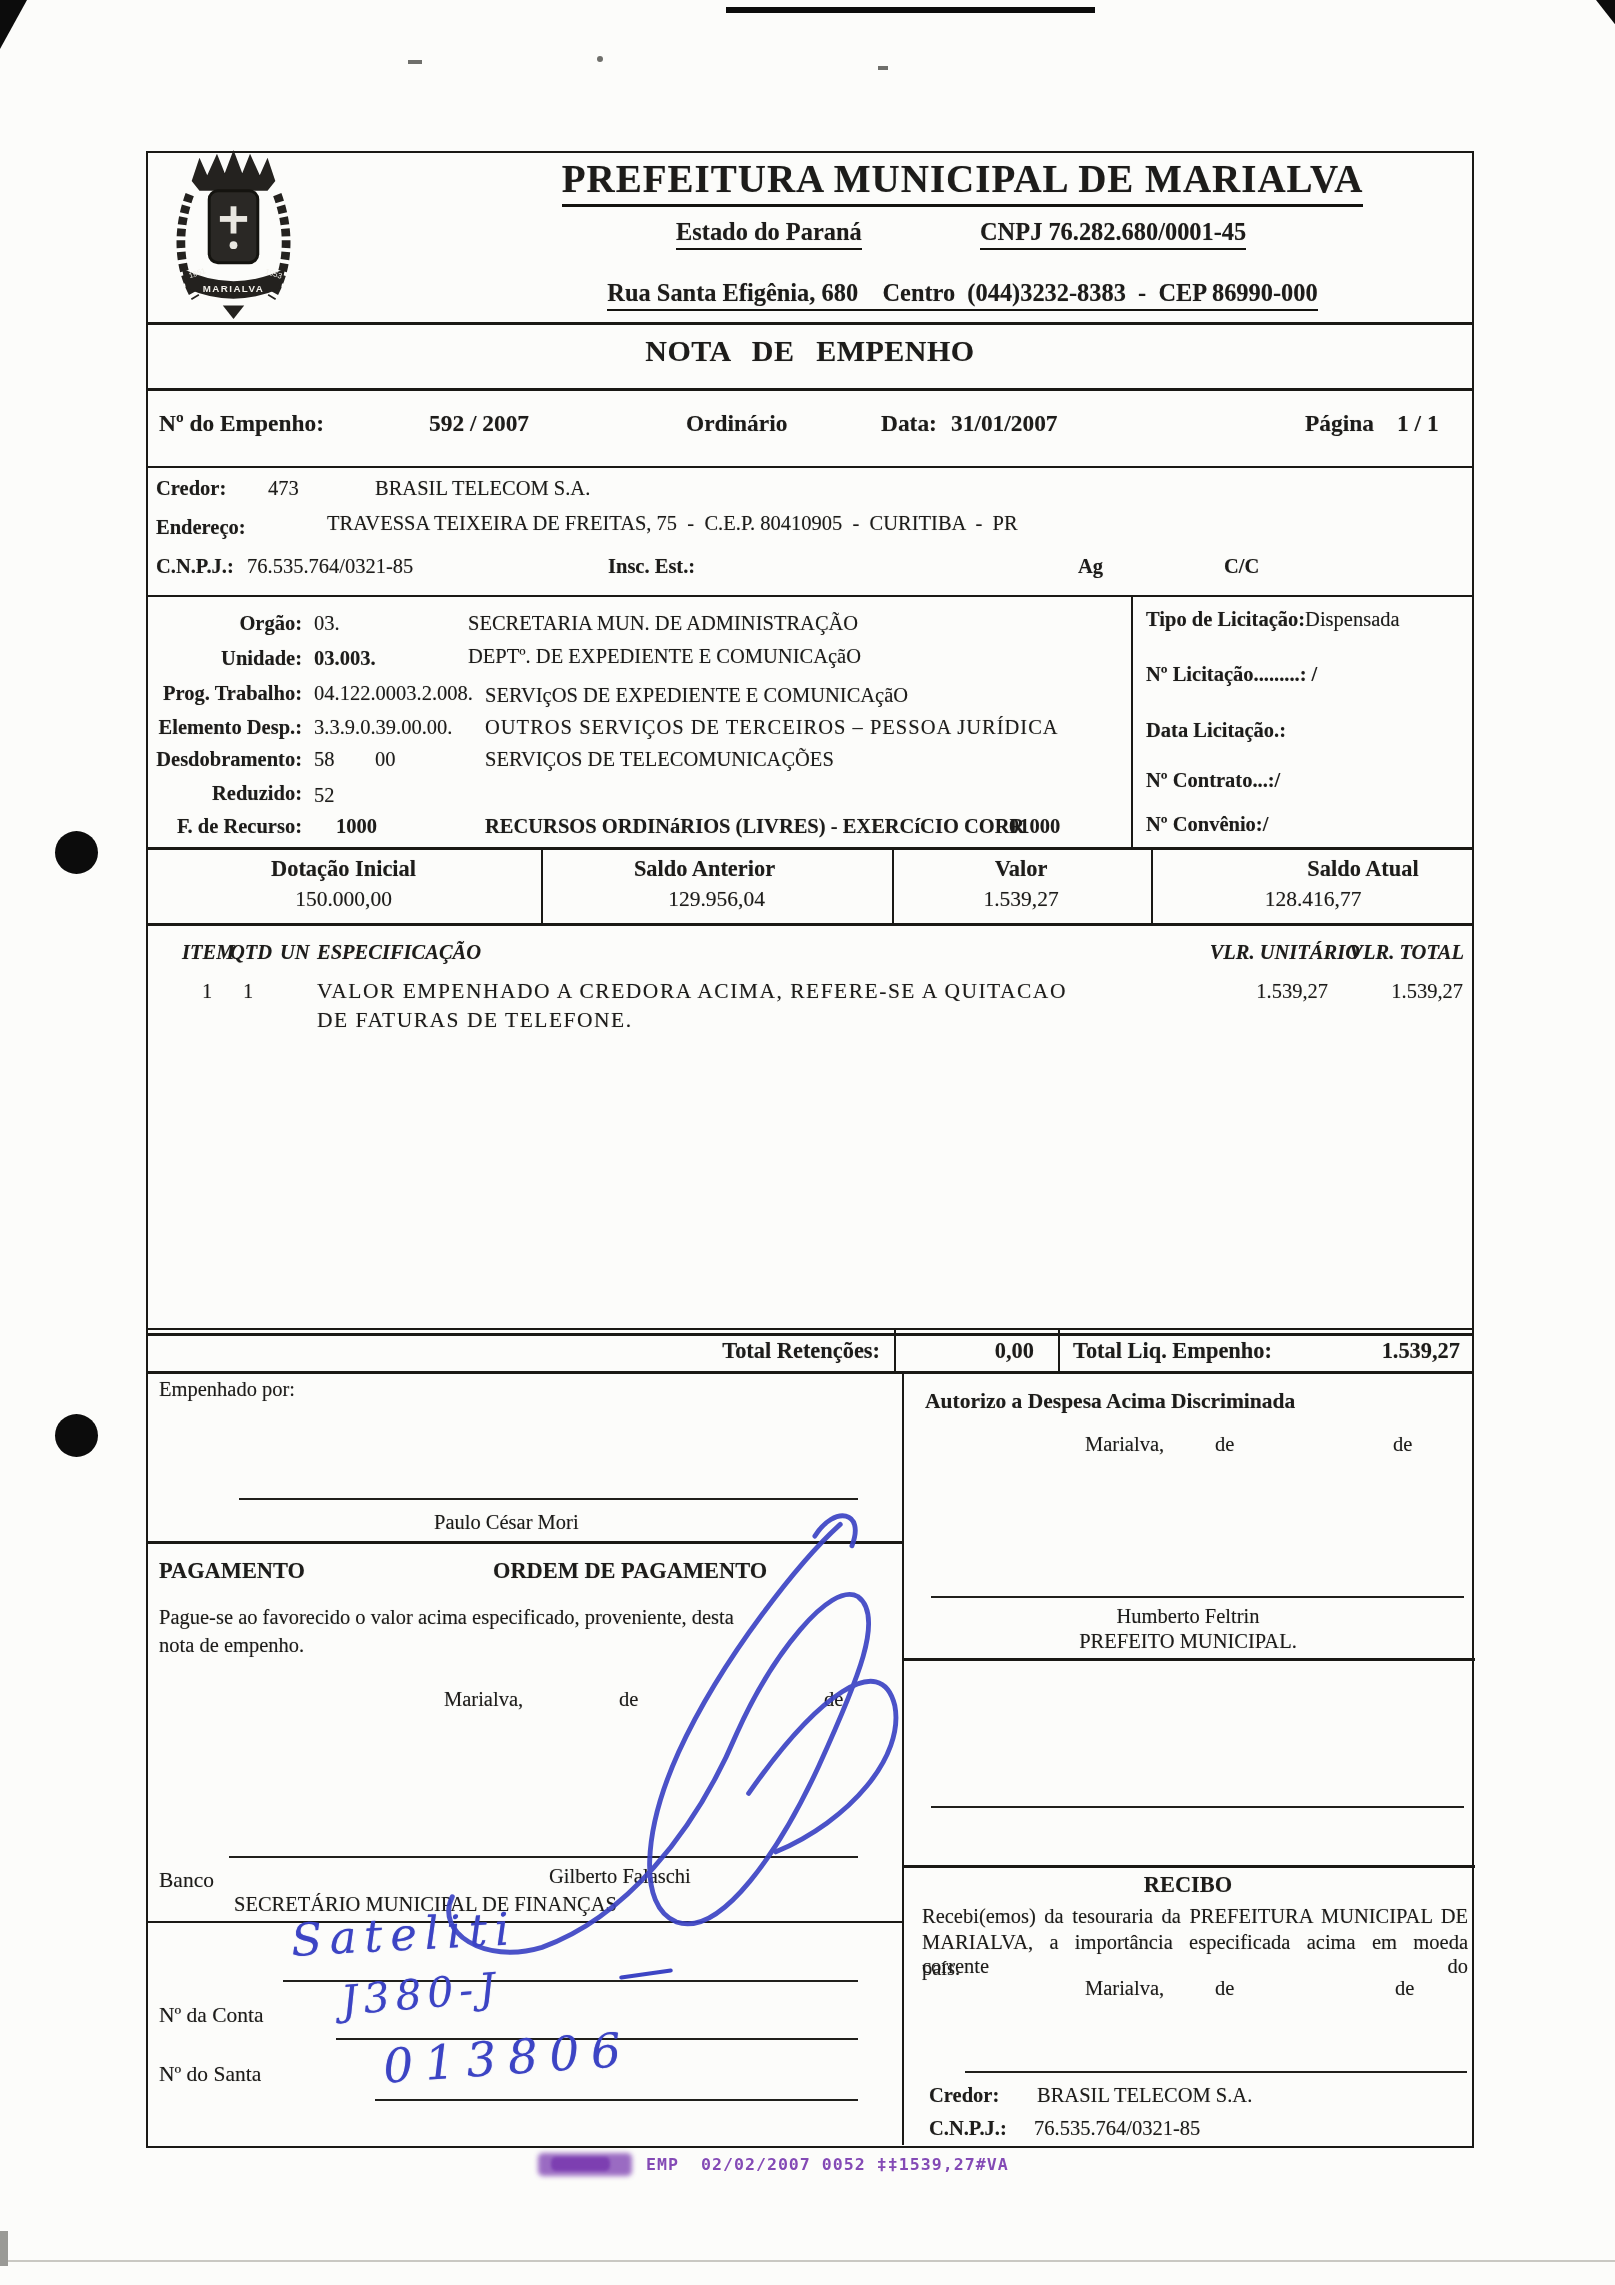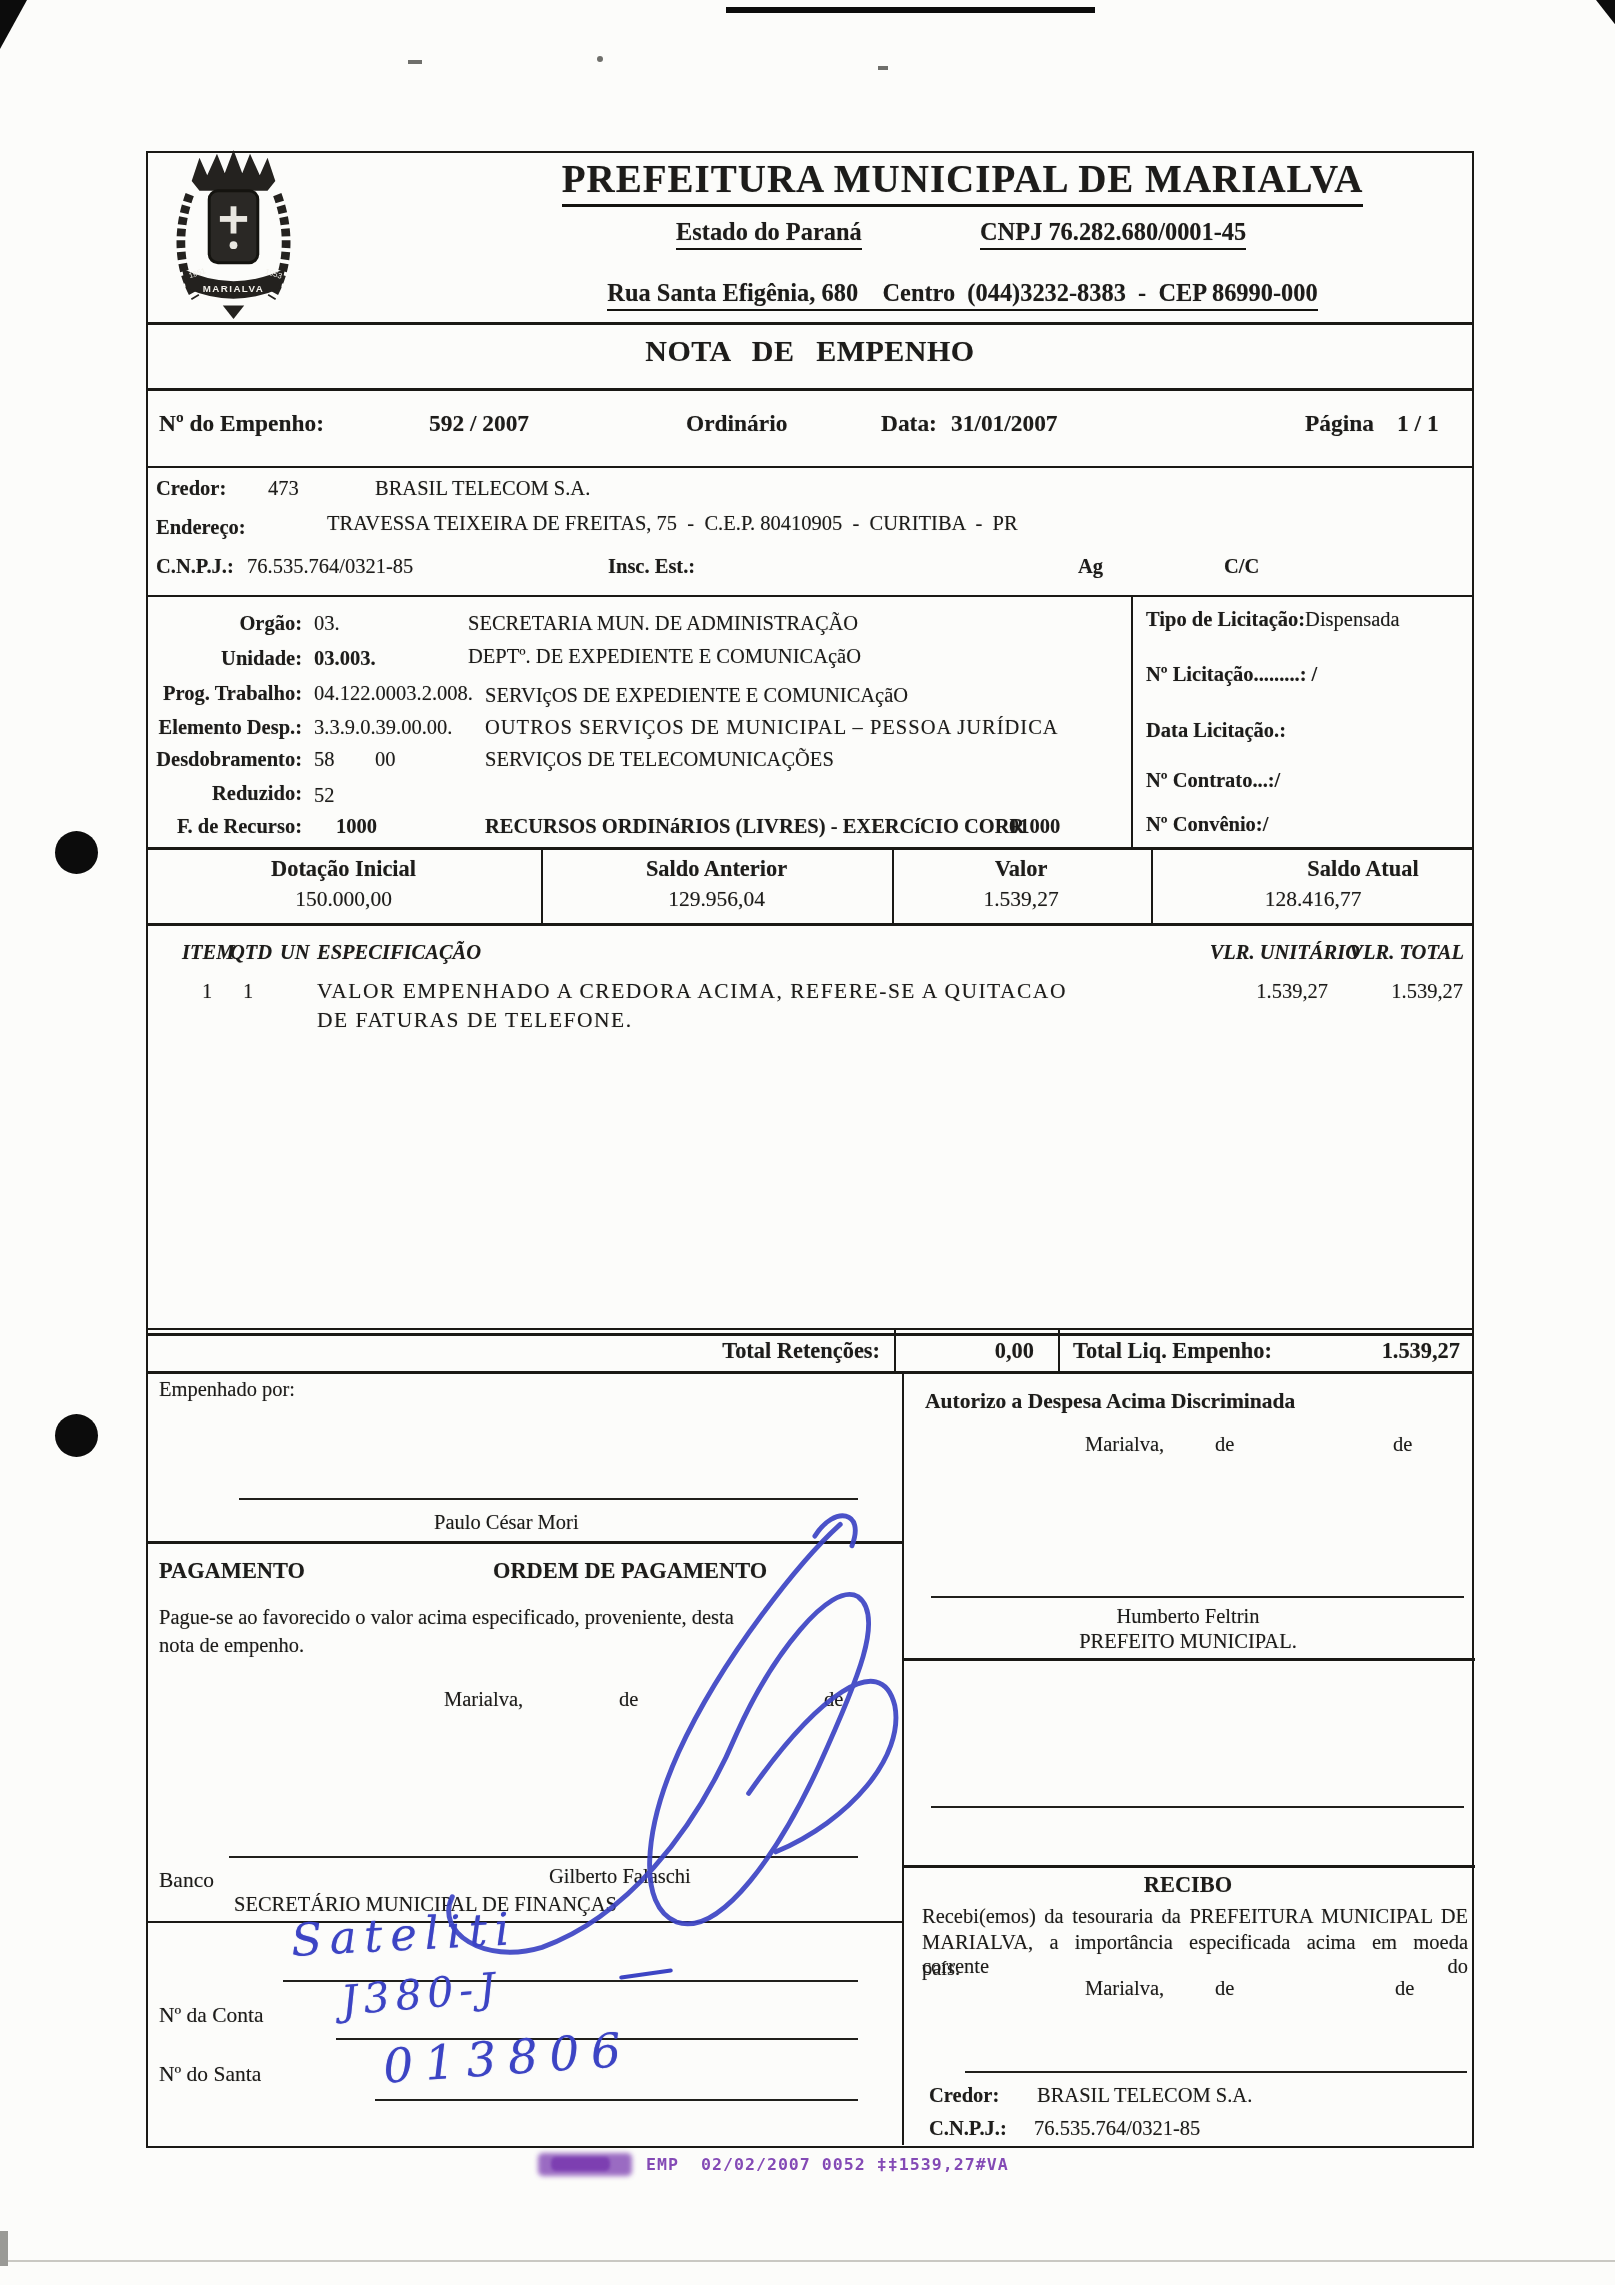--- a/index.html
+++ b/index.html
@@ -109,21 +109,21 @@
   <div class="t b rt" style="left:144px;top:646px;width:158px;">Unidade:</div>
   <div class="t" style="left:314px;top:646px;font-weight:bold;">03.003.</div>
   <div class="t" style="left:468px;top:644px;">DEPTº. DE EXPEDIENTE E COMUNICAçãO</div>
 
   <div class="t b rt" style="left:144px;top:681px;width:158px;">Prog. Trabalho:</div>
   <div class="t" style="left:314px;top:681px;">04.122.0003.2.008.</div>
   <div class="t" style="left:485px;top:683px;">SERVIçOS DE EXPEDIENTE E COMUNICAçãO</div>
 
   <div class="t b rt" style="left:144px;top:715px;width:158px;">Elemento Desp.:</div>
   <div class="t" style="left:314px;top:715px;">3.3.9.0.39.00.00.</div>
-  <div class="t" style="left:485px;top:715px;letter-spacing:1px;">OUTROS SERVIÇOS DE MUNICIPAL – PESSOA JURÍDICA</div>
+  <div class="t" style="left:485px;top:715px;letter-spacing:1px;">OUTROS SERVIÇOS DE TERCEIROS – PESSOA JURÍDICA</div>
 
   <div class="t b rt" style="left:144px;top:747px;width:158px;">Desdobramento:</div>
   <div class="t" style="left:314px;top:747px;">58</div>
   <div class="t" style="left:375px;top:747px;">00</div>
   <div class="t" style="left:485px;top:747px;">SERVIÇOS DE TELECOMUNICAÇÕES</div>
 
   <div class="t b rt" style="left:144px;top:781px;width:158px;">Reduzido:</div>
   <div class="t" style="left:314px;top:783px;">52</div>
 
   <div class="t b rt" style="left:144px;top:814px;width:158px;">F. de Recurso:</div>
@@ -136,21 +136,21 @@
   </div>
   <div class="t b" style="left:1146px;top:662px;">Nº Licitação.........: /</div>
   <div class="t b" style="left:1146px;top:718px;">Data Licitação.:</div>
   <div class="t b" style="left:1146px;top:768px;">Nº Contrato...:/</div>
   <div class="t b" style="left:1146px;top:812px;">Nº Convênio:/</div>
 
   <div class="vl" style="left:541px;top:847px;width:2px;height:76px;"></div>
   <div class="vl" style="left:892px;top:847px;width:2px;height:76px;"></div>
   <div class="vl" style="left:1151px;top:847px;width:2px;height:76px;"></div>
   <div class="t b ctr" style="left:146px;top:856px;width:395px;font-size:22.4px;">Dotação Inicial</div>
-  <div class="t b ctr" style="left:541px;top:856px;width:351px;font-size:22.4px;">Saldo Anterior</div>
+  <div class="t b ctr" style="left:529px;top:856px;width:351px;font-size:22.4px;">Saldo Anterior</div>
   <div class="t b ctr" style="left:892px;top:856px;width:258px;font-size:22.4px;">Valor</div>
   <div class="t b ctr" style="left:1201px;top:856px;width:324px;font-size:22.4px;">Saldo Atual</div>
   <div class="t ctr" style="left:146px;top:887px;width:395px;font-size:21.5px;">150.000,00</div>
   <div class="t ctr" style="left:541px;top:887px;width:351px;font-size:21.5px;">129.956,04</div>
   <div class="t ctr" style="left:892px;top:887px;width:258px;font-size:21.5px;">1.539,27</div>
   <div class="t ctr" style="left:1151px;top:887px;width:324px;font-size:21.5px;">128.416,77</div>
 
   <div class="t b i" style="left:182px;top:940px;">ITEM</div>
   <div class="t b i" style="left:230px;top:940px;">QTD</div>
   <div class="t b i" style="left:280px;top:940px;">UN</div>

